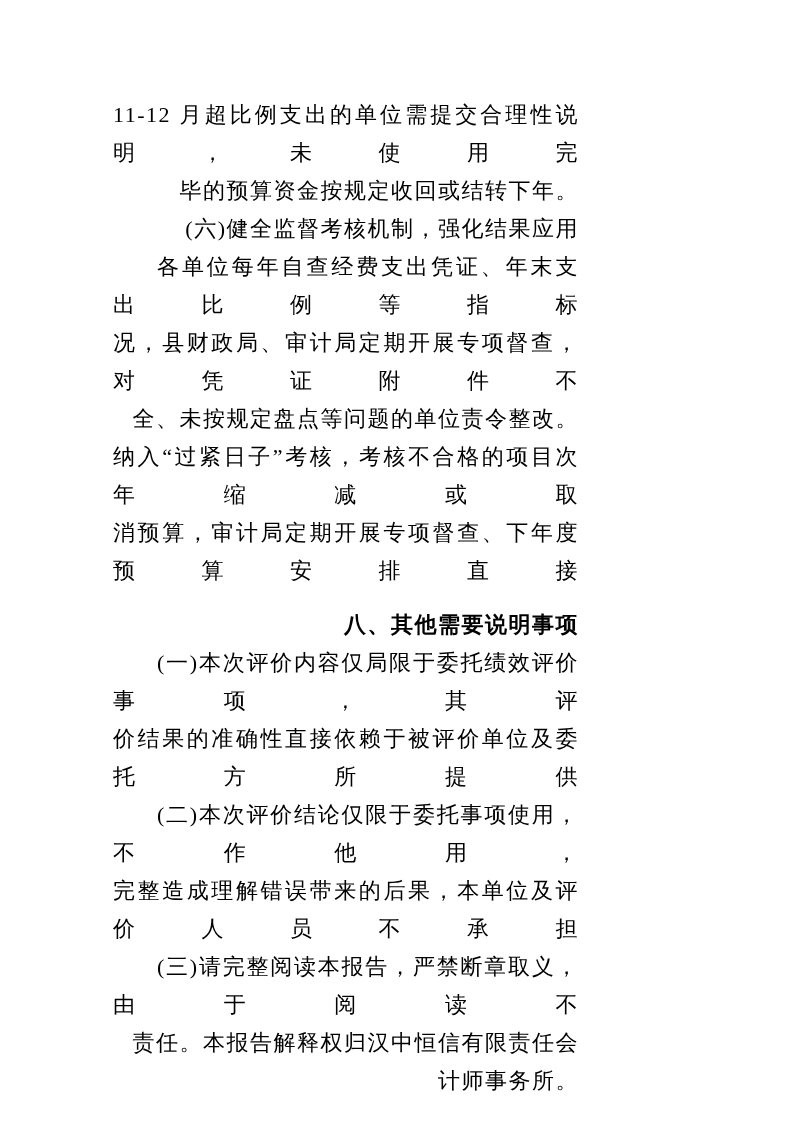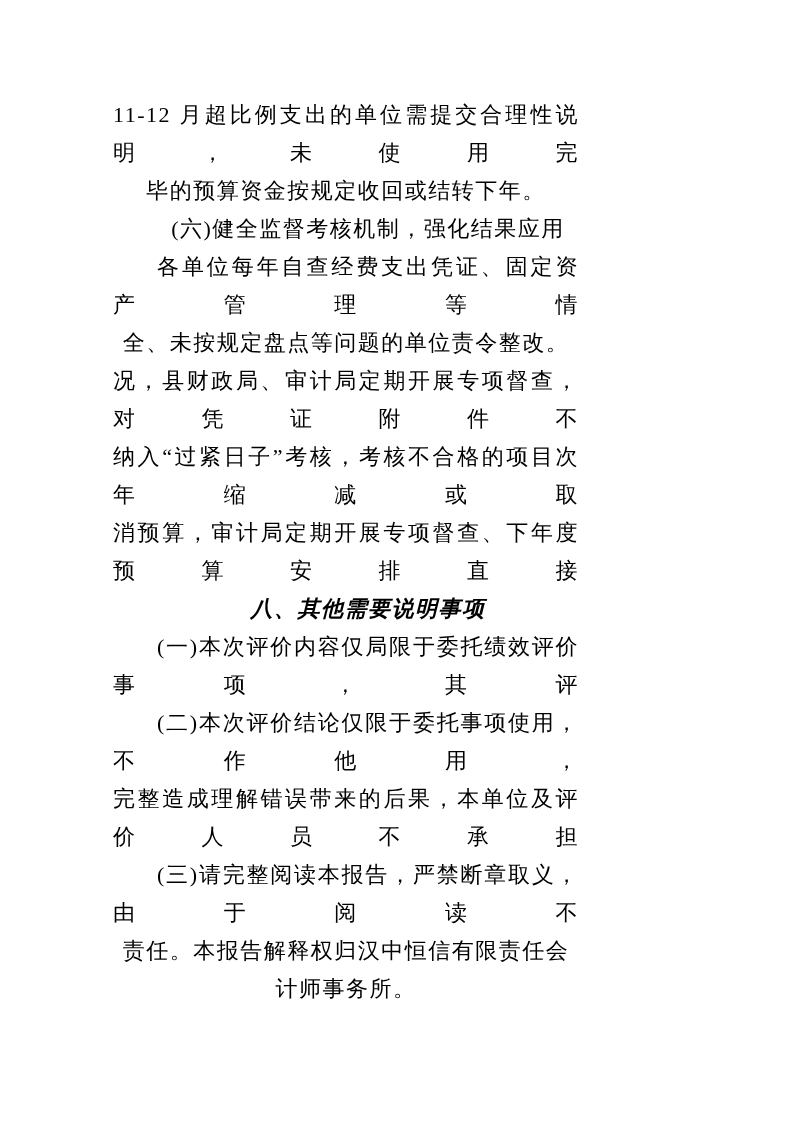--- a/index.html
+++ b/index.html
@@ -15,57 +15,57 @@
     box-sizing: border-box;
     padding: 96px 113px 0 113px;
     overflow: hidden;
     color: #000000;
     font-family: "Liberation Serif", "DejaVu Serif", serif;
   }
   .line {
     font-size: 22px;
     line-height: 38px;
     letter-spacing: 1.5px;
-    text-align: center;
+    text-align: right;
   }
   .justify {
     text-align: justify;
     text-justify: inter-character;
     text-align-last: justify;
   }
   .indent {
     text-indent: 2em;
   }
   .heading {
     font-family: "Liberation Sans", "DejaVu Sans", sans-serif;
     font-weight: bold;
-    margin-top: 0;
-    font-style: italic;
+    margin-top: 16px;
   }
 </style>
 </head>
 <body>
 
 <div class="page">
 
   <div class="line justify">11-12 月超比例支出的单位需提交合理性说明，未使用完</div>
   <div class="line">毕的预算资金按规定收回或结转下年。</div>
 
   <div class="line indent">(六)健全监督考核机制，强化结果应用</div>
 
-  <div class="line indent justify">各单位每年自查经费支出凭证、固定资产管理等情</div>
+  <div class="line indent justify">各单位每年自查经费支出凭证、年末支出比例等指标</div>
+  <div class="line justify">况，县财政局、审计局定期开展专项督查，对凭证附件不</div>
   <div class="line">全、未按规定盘点等问题的单位责令整改。</div>
-  <div class="line justify">况，县财政局、审计局定期开展专项督查，对凭证附件不</div>
 
   <div class="line justify">纳入“过紧日子”考核，考核不合格的项目次年缩减或取</div>
   <div class="line justify">消预算，审计局定期开展专项督查、下年度预算安排直接</div>
 
   <div class="line indent heading">八、其他需要说明事项</div>
 
   <div class="line indent justify">(一)本次评价内容仅局限于委托绩效评价事项，其评</div>
+  <div class="line justify">价结果的准确性直接依赖于被评价单位及委托方所提供</div>
 
   <div class="line indent justify">(二)本次评价结论仅限于委托事项使用，不作他用，</div>
 
   <div class="line justify">完整造成理解错误带来的后果，本单位及评价人员不承担</div>
   <div class="line indent justify">(三)请完整阅读本报告，严禁断章取义，由于阅读不</div>
   <div class="line">责任。本报告解释权归汉中恒信有限责任会计师事务所。</div>
 
 </div>
 
 </body></html>

